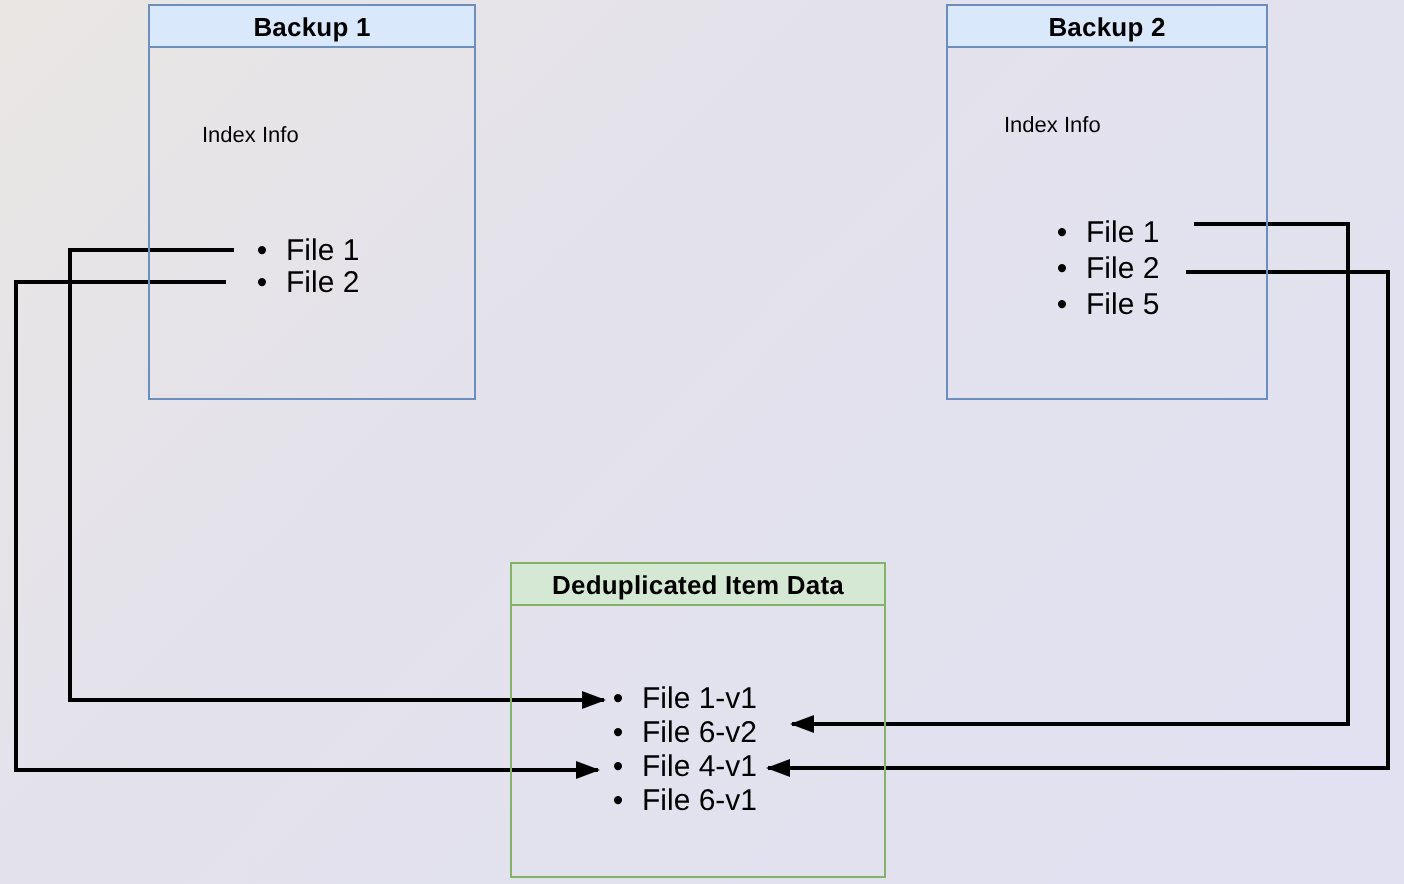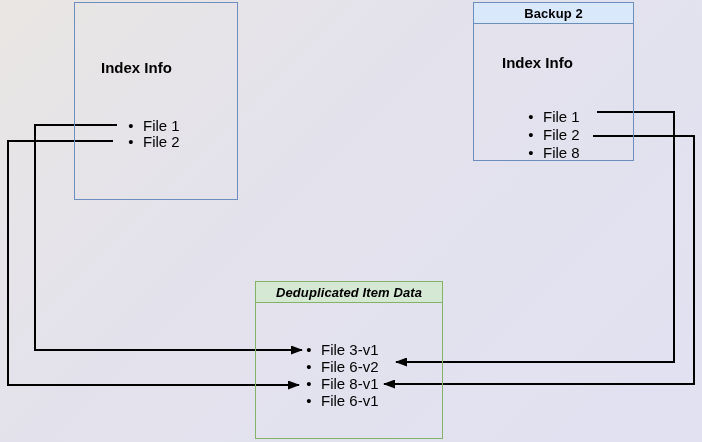--- a/index.html
+++ b/index.html
@@ -11,22 +11,22 @@
   .box { position:absolute; box-sizing:border-box; border:1.5px solid #6c8ebf; background:transparent; }
   .box.blue  { border-color:var(--blue-border,#6c8ebf); }
   .box.green { border-color:var(--green-border,#82b366); }
   .box-header {
     position:absolute; left:0; right:0; top:0; height:21px; box-sizing:border-box;
     display:flex; align-items:center; justify-content:center;
     font-weight:bold; font-size:13px; letter-spacing:0.1px;
     border-bottom:1.5px solid;
   }
   .blue  .box-header { background:var(--blue-header,#dae8fc);  border-bottom-color:var(--blue-border,#6c8ebf); }
-  .green .box-header { background:var(--green-header,#d5e8d4); border-bottom-color:var(--green-border,#82b366);font-style:italic; }
-  .subtitle { position:absolute; font-size:15px; line-height:18px; white-space:nowrap;font-weight:bold; }
+  .green .box-header { background:var(--green-header,#d5e8d4); border-bottom-color:var(--green-border,#82b366); }
+  .subtitle { position:absolute; font-size:11px; line-height:18px; white-space:nowrap; }
   ul.file-list { position:absolute; list-style:none; margin:0; padding:0; font-size:15px; white-space:nowrap; }
   .file-list li { display:flex; align-items:baseline; }
   .bullet { display:inline-block; width:14px; margin-right:5px; text-align:center; }
   svg.connect-layer { position:absolute; left:0; top:0; width:702px; height:442px; pointer-events:none; }
   .connector { fill:none; stroke:var(--connector,#000000); stroke-width:2; }
   #arrowhead path { fill:var(--connector,#000000); }
 </style>
 </head>
 <body>
 
@@ -38,66 +38,67 @@
         <path d="M0,0 L12,4.5 L0,9 Z"></path>
       </marker>
     </defs>
   <polyline points="117,125 35,125 35,350 302,350" class="connector" marker-end="url(#arrowhead)"></polyline>
       <polyline points="113,141 8,141 8,385 299,385" class="connector" marker-end="url(#arrowhead)"></polyline>
       <polyline points="597,112 674,112 674,362 396,362" class="connector" marker-end="url(#arrowhead)"></polyline>
       <polyline points="593,136 694,136 694,384 384,384" class="connector" marker-end="url(#arrowhead)"></polyline>
     </svg>
 
   <div class="box blue" style="left:74px; top:2px; width:164px; height:198px;">
+    <div class="box-header">Backup 1</div>
     <div class="subtitle" style="left:26px; top:56px;">Index Info</div>
     <ul class="file-list" style="left:49px; top:115px; line-height:16px;">
         <li>
           <span class="bullet">•</span>
           <span>File 1</span>
         </li>
         <li>
           <span class="bullet">•</span>
           <span>File 2</span>
         </li>
       </ul>
   </div>
 
-  <div class="box blue" style="left:473px; top:2px; width:161px; height:159px;">
+  <div class="box blue" style="left:473px; top:2px; width:161px; height:198px;">
     <div class="box-header">Backup 2</div>
     <div class="subtitle" style="left:28px; top:51px;">Index Info</div>
     <ul class="file-list" style="left:50px; top:105px; line-height:18px;">
         <li>
           <span class="bullet">•</span>
           <span>File 1</span>
         </li>
         <li>
           <span class="bullet">•</span>
           <span>File 2</span>
         </li>
         <li>
           <span class="bullet">•</span>
-          <span>File 8</span>
+          <span>File 5</span>
         </li>
       </ul>
   </div>
 
   <div class="box green" style="left:255px; top:281px; width:188px; height:158px;">
     <div class="box-header">Deduplicated Item Data</div>
     <ul class="file-list" style="left:46px; top:59px; line-height:17px;">
         <li>
           <span class="bullet">•</span>
-          <span>File 3-v1</span>
+          <span>File 1-v1</span>
         </li>
         <li>
           <span class="bullet">•</span>
           <span>File 6-v2</span>
         </li>
         <li>
           <span class="bullet">•</span>
-          <span>File 8-v1</span>
+          <span>File 4-v1</span>
         </li>
         <li>
           <span class="bullet">•</span>
           <span>File 6-v1</span>
         </li>
       </ul>
   </div>
 
 </div>
 

